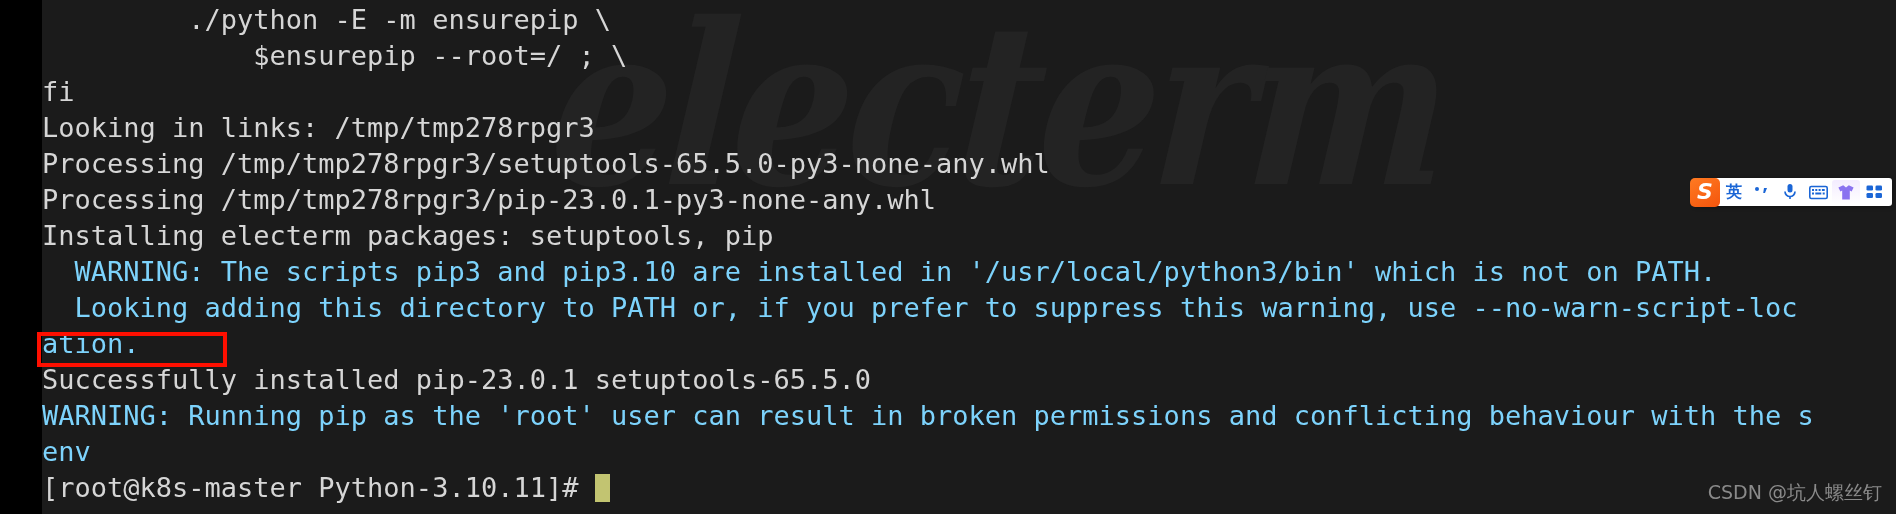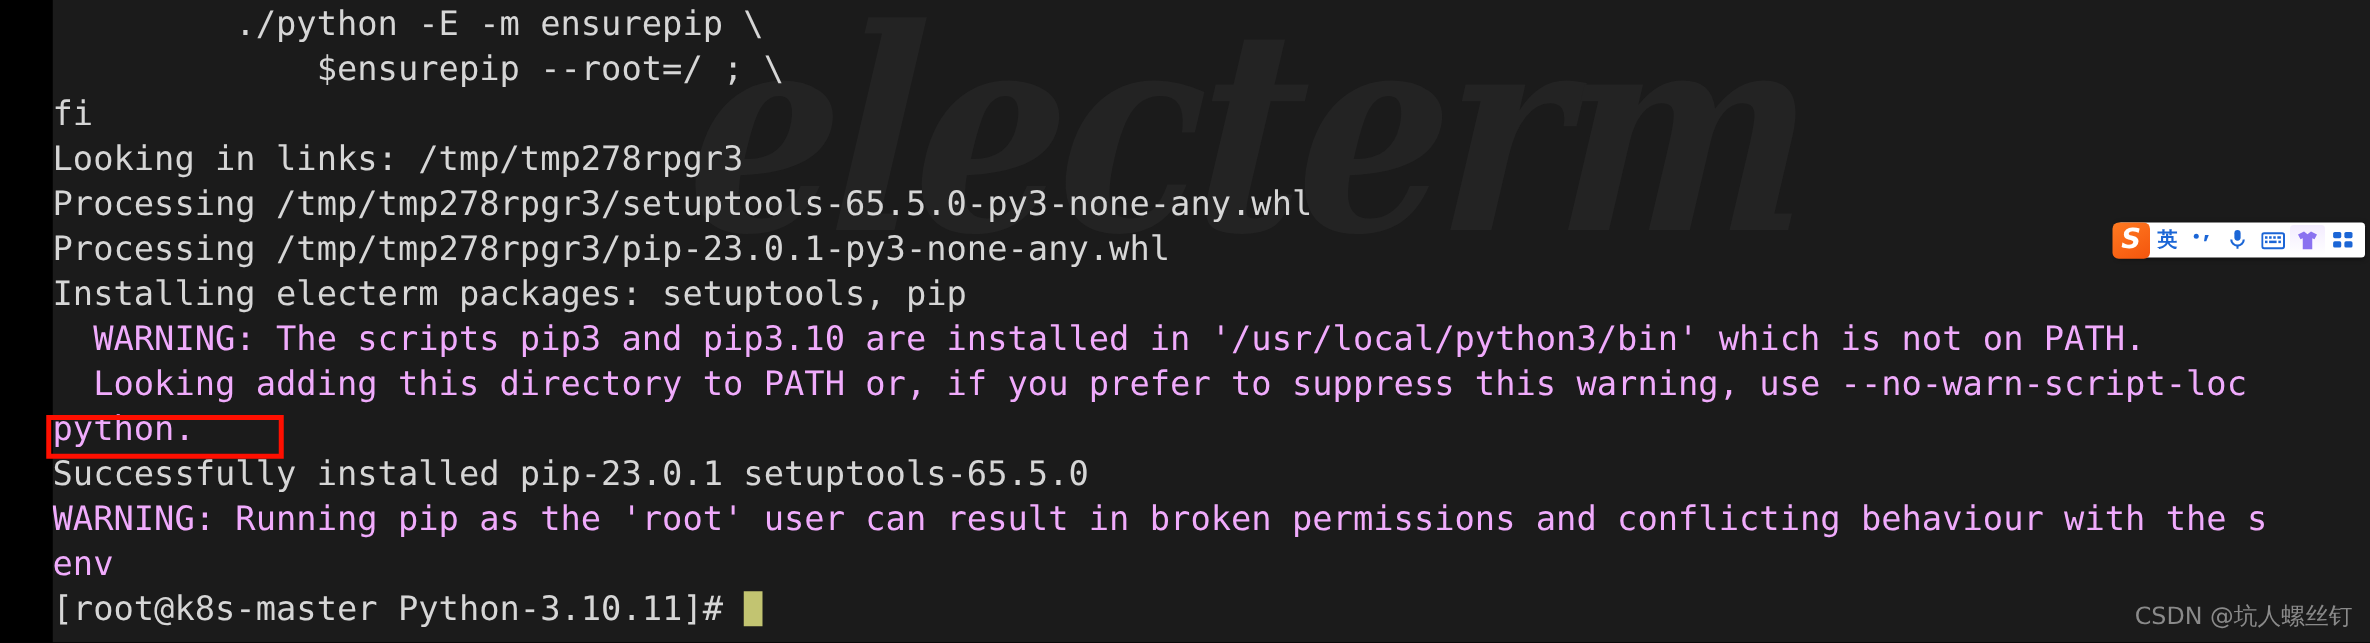--- a/index.html
+++ b/index.html
@@ -68,21 +68,21 @@
     padding-top: 2px;
   }
   .line {
     height: 36px;
     line-height: 36px;
     font-size: 27px;
     white-space: pre;
     letter-spacing: 0px;
     color: #d6d6d6;
   }
-  .line.warn { color: #f0abfc; }
+  .line.warn { color: #7dd3fc; }
   .line.out  { color: #d6d6d6; }
 
   
   .cursor {
     display: inline-block;
     width: 15px;
     height: 28px;
     background: #c2c471;
     vertical-align: -5px;
   }
@@ -178,21 +178,21 @@
     <div class="lines" id="lines">
         <div class="line out">         ./python -E -m ensurepip \</div>
         <div class="line out">             $ensurepip --root=/ ; \</div>
         <div class="line out">fi</div>
         <div class="line out">Looking in links: /tmp/tmp278rpgr3</div>
         <div class="line out">Processing /tmp/tmp278rpgr3/setuptools-65.5.0-py3-none-any.whl</div>
         <div class="line out">Processing /tmp/tmp278rpgr3/pip-23.0.1-py3-none-any.whl</div>
         <div class="line out">Installing electerm packages: setuptools, pip</div>
         <div class="line warn">  WARNING: The scripts pip3 and pip3.10 are installed in '/usr/local/python3/bin' which is not on PATH.</div>
         <div class="line warn">  Looking adding this directory to PATH or, if you prefer to suppress this warning, use --no-warn-script-loc</div>
-        <div class="line warn">python.</div>
+        <div class="line warn">ation.</div>
         <div class="line out">Successfully installed pip-23.0.1 setuptools-65.5.0</div>
         <div class="line warn">WARNING: Running pip as the 'root' user can result in broken permissions and conflicting behaviour with the s</div>
         <div class="line warn">env</div>
         <div class="line out"><span>[root@k8s-master Python-3.10.11]# </span><span class="cursor"></span></div>
       </div>
 
   </div>
 
   <div class="gutter"></div>
 

